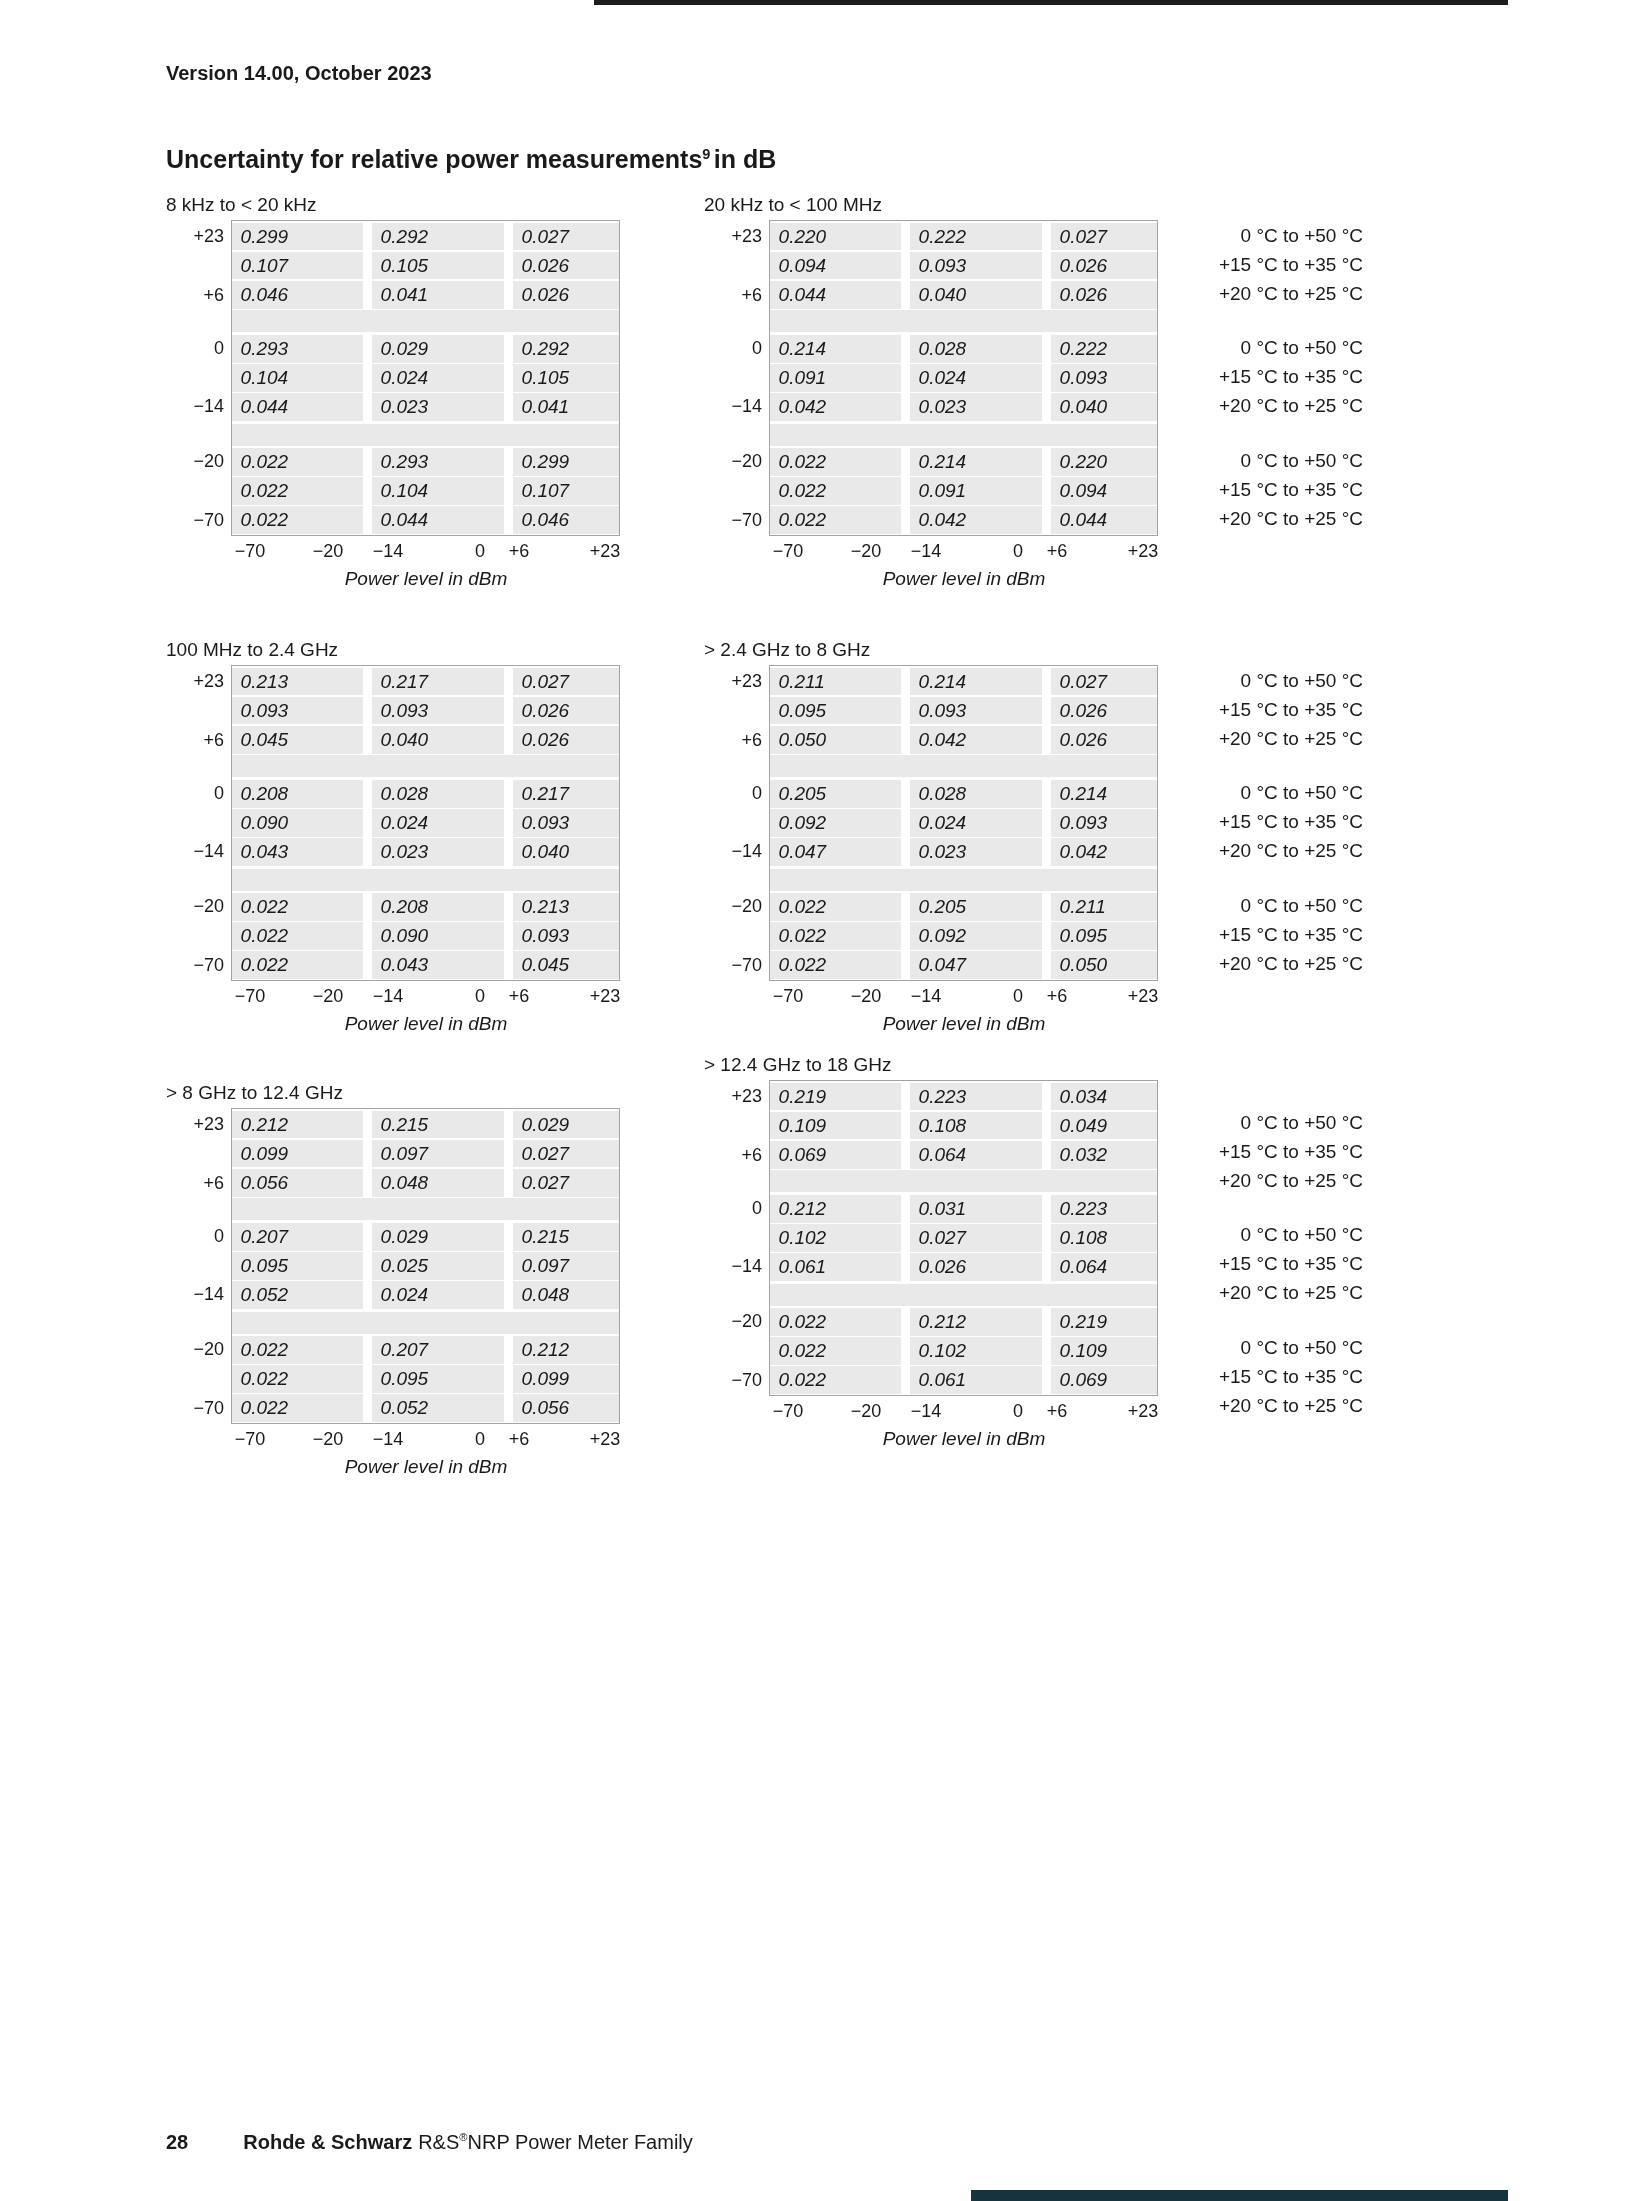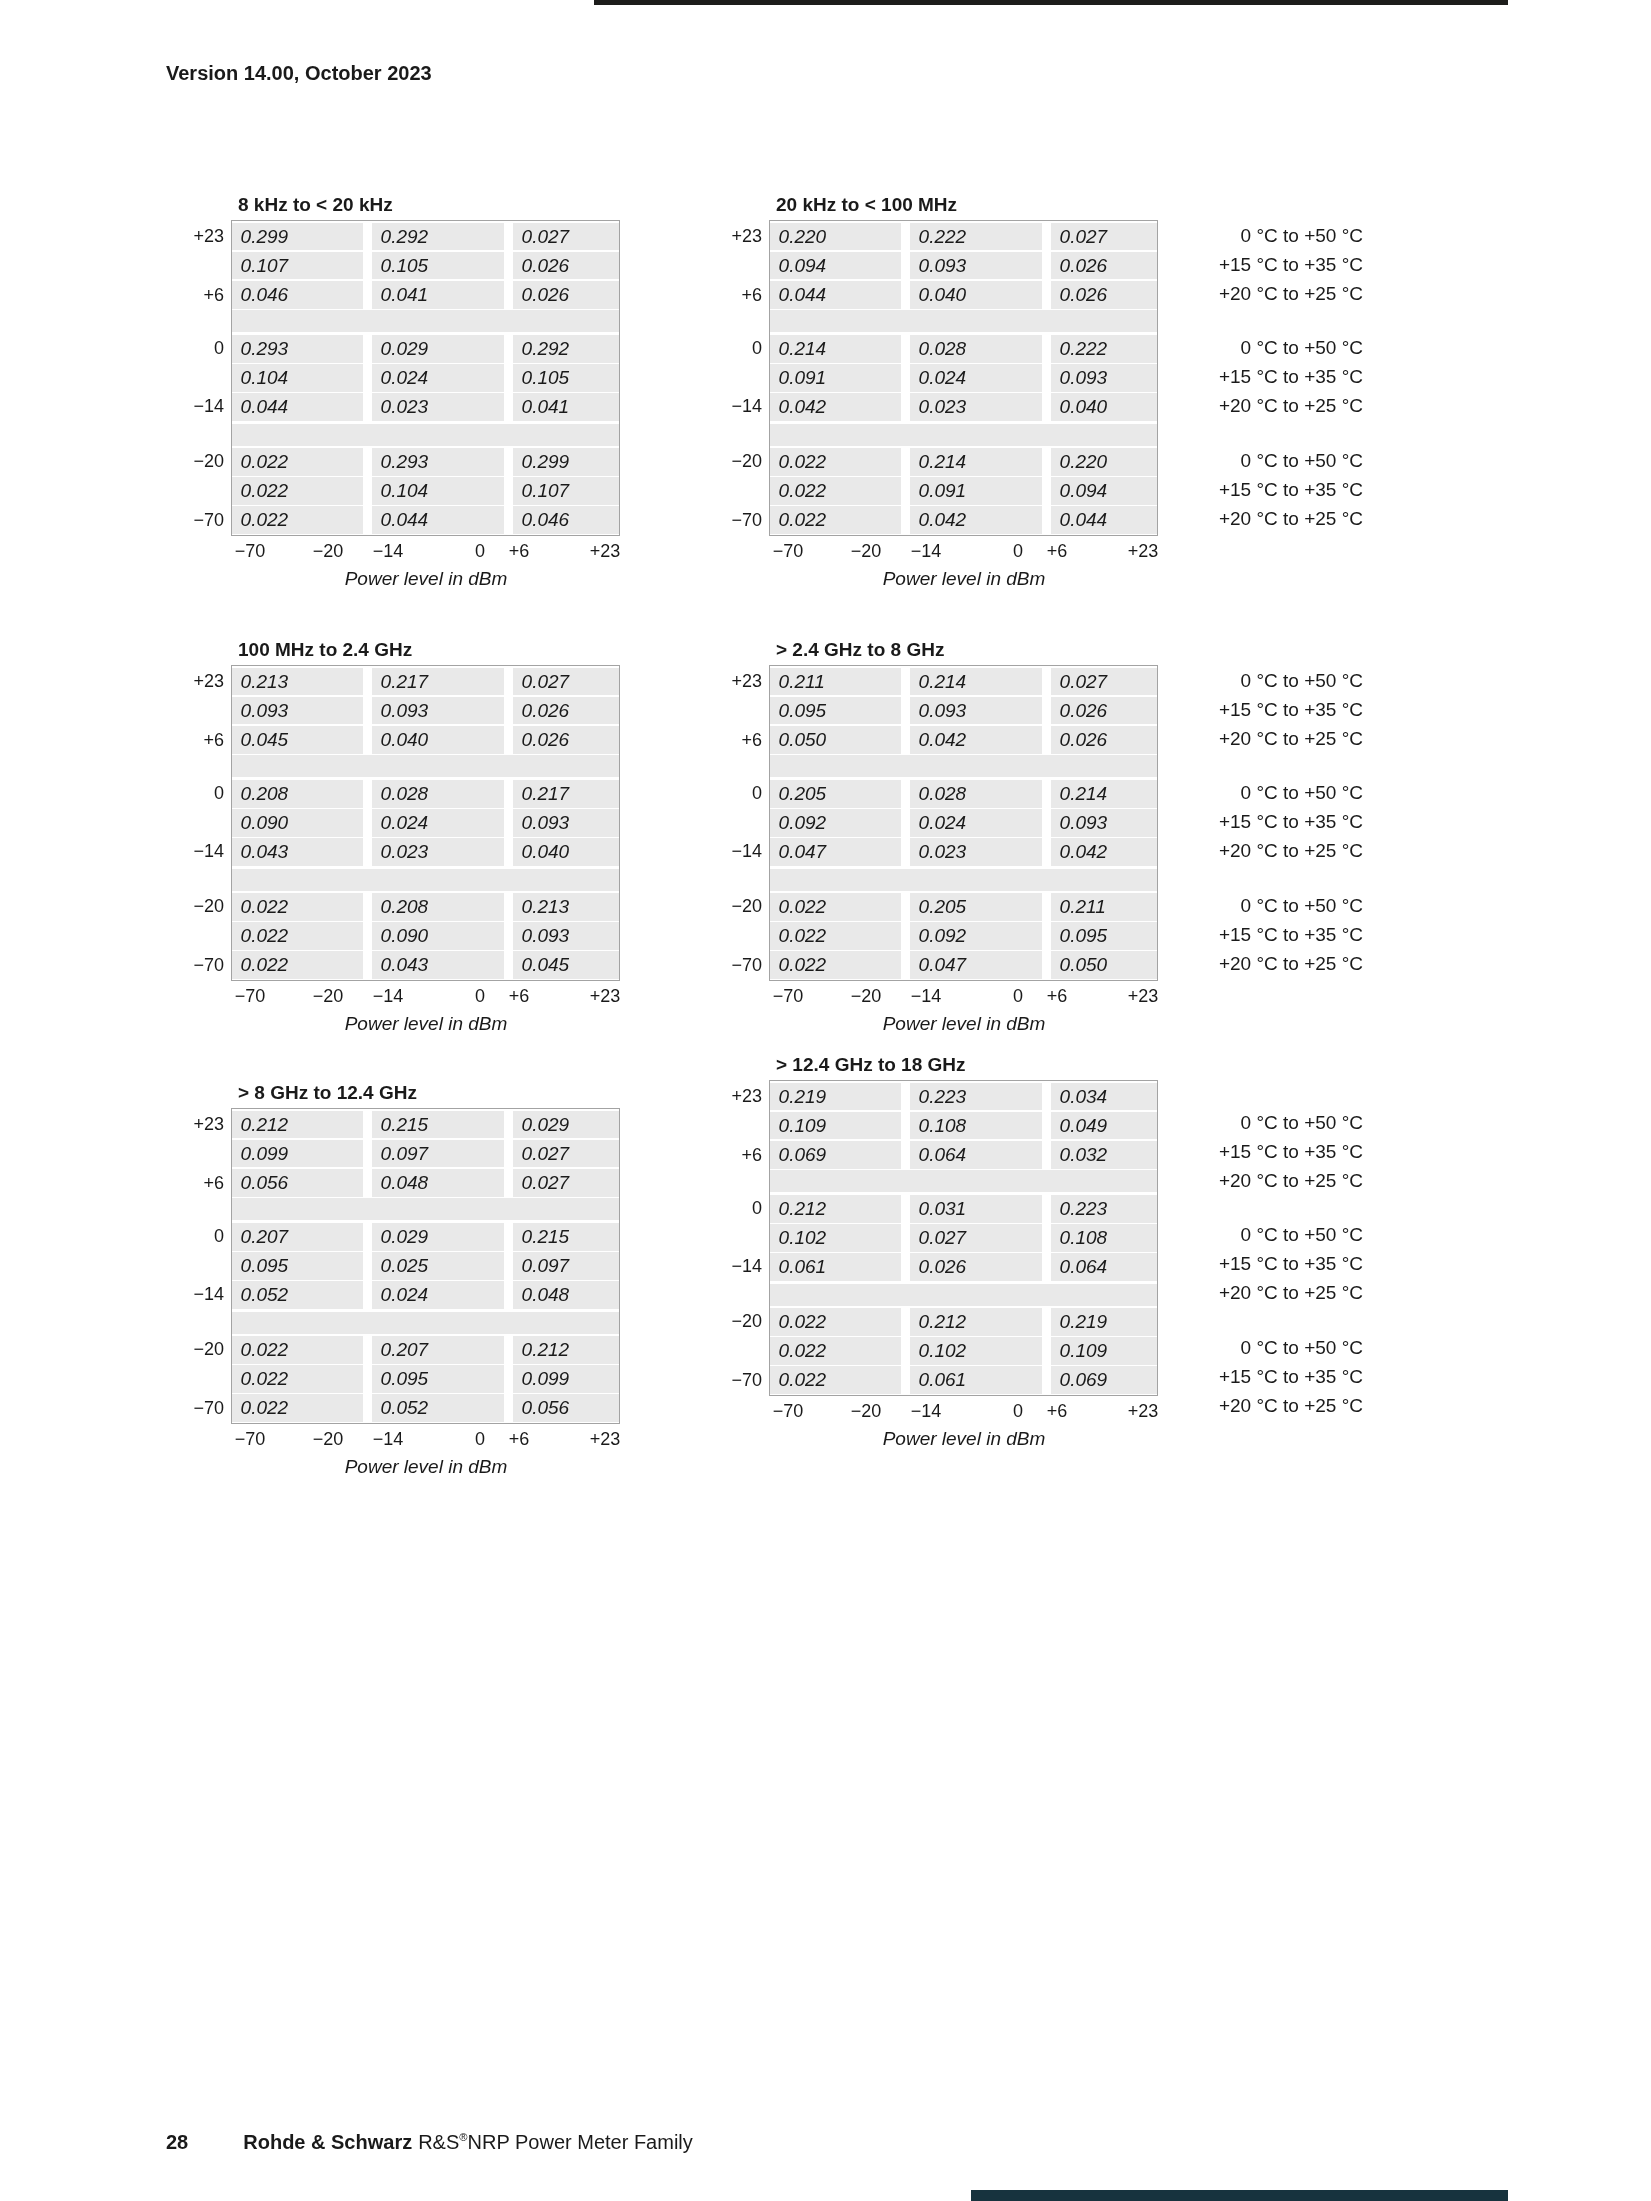--- a/index.html
+++ b/index.html
@@ -6,21 +6,21 @@
   .page{position:relative;width:1508px;height:2202px;background:#ffffff;
         font-family:"Liberation Sans",sans-serif;color:#1a1a1a;overflow:hidden;}
   .bar-top{position:absolute;top:0;left:594px;right:0;height:5.2px;background:#1d1d1b;}
   .bar-bottom{position:absolute;bottom:0;left:971px;right:0;height:12px;background:#17333e;}
   .version-line{position:absolute;left:166px;top:62px;font-size:20px;font-weight:bold;}
   .doc-title{position:absolute;left:166px;top:145px;margin:0;font-size:25px;font-weight:bold;}
   .doc-title sup{font-size:14.6px;}
   .doc-title .suffix{margin-left:3.4px;}
 
   .chart{position:absolute;width:465px;}
-  .chart-title{margin-left:72px;height:26px;line-height:22.4px;font-size:19px;font-weight:bold;}
+  .chart-title{height:26px;line-height:22.4px;font-size:19px;font-weight:normal;}
   .chart-body{position:relative;margin-left:65px;width:387px;height:314px;
               border:0.9px solid #a3a3a3;background:#ffffff;box-sizing:content-box;}
   .sep{position:absolute;left:0;width:387px;height:22.4px;background:#e9e9e9;}
   .cell{position:absolute;}
   .vrow{height:27.5px;margin-bottom:1.7px;background:#e9e9e9;font-style:italic;
         font-size:19px;line-height:27.5px;padding-left:8.6px;box-sizing:border-box;color:#1a1a1a;}
   .ytick{position:absolute;left:-65px;width:57px;text-align:right;font-size:18px;line-height:19px;}
   .xtick{position:absolute;top:321px;transform:translateX(-50%);font-size:18px;line-height:19px;}
   .xlabel{position:absolute;top:347px;left:194px;transform:translateX(-50%);
           font-size:19px;white-space:nowrap;font-style:italic;}
@@ -36,20 +36,21 @@
 </style>
 </head>
 <body>
 
 <main class="page">
 
   <div class="bar-top"></div>
 
   <div class="version-line">Version 14.00, October 2023</div>
 
+  <h1 class="doc-title"><span>Uncertainty for relative power measurements</span><sup>9</sup><span class="suffix">in dB</span></h1>
 
   <section class="chart" style="left:166px;top:194px">
       <div class="chart-title">8 kHz to &lt; 20 kHz</div>
       <div class="chart-body">
         <div class="sep" style="top: 89px;"></div>
         <div class="sep" style="top: 203px;"></div>
         <div class="cell" style="left: 0px; top: 1.7px; width: 131px;">
           <div class="vrow">0.299</div>
           <div class="vrow">0.107</div>
           <div class="vrow">0.046</div>

